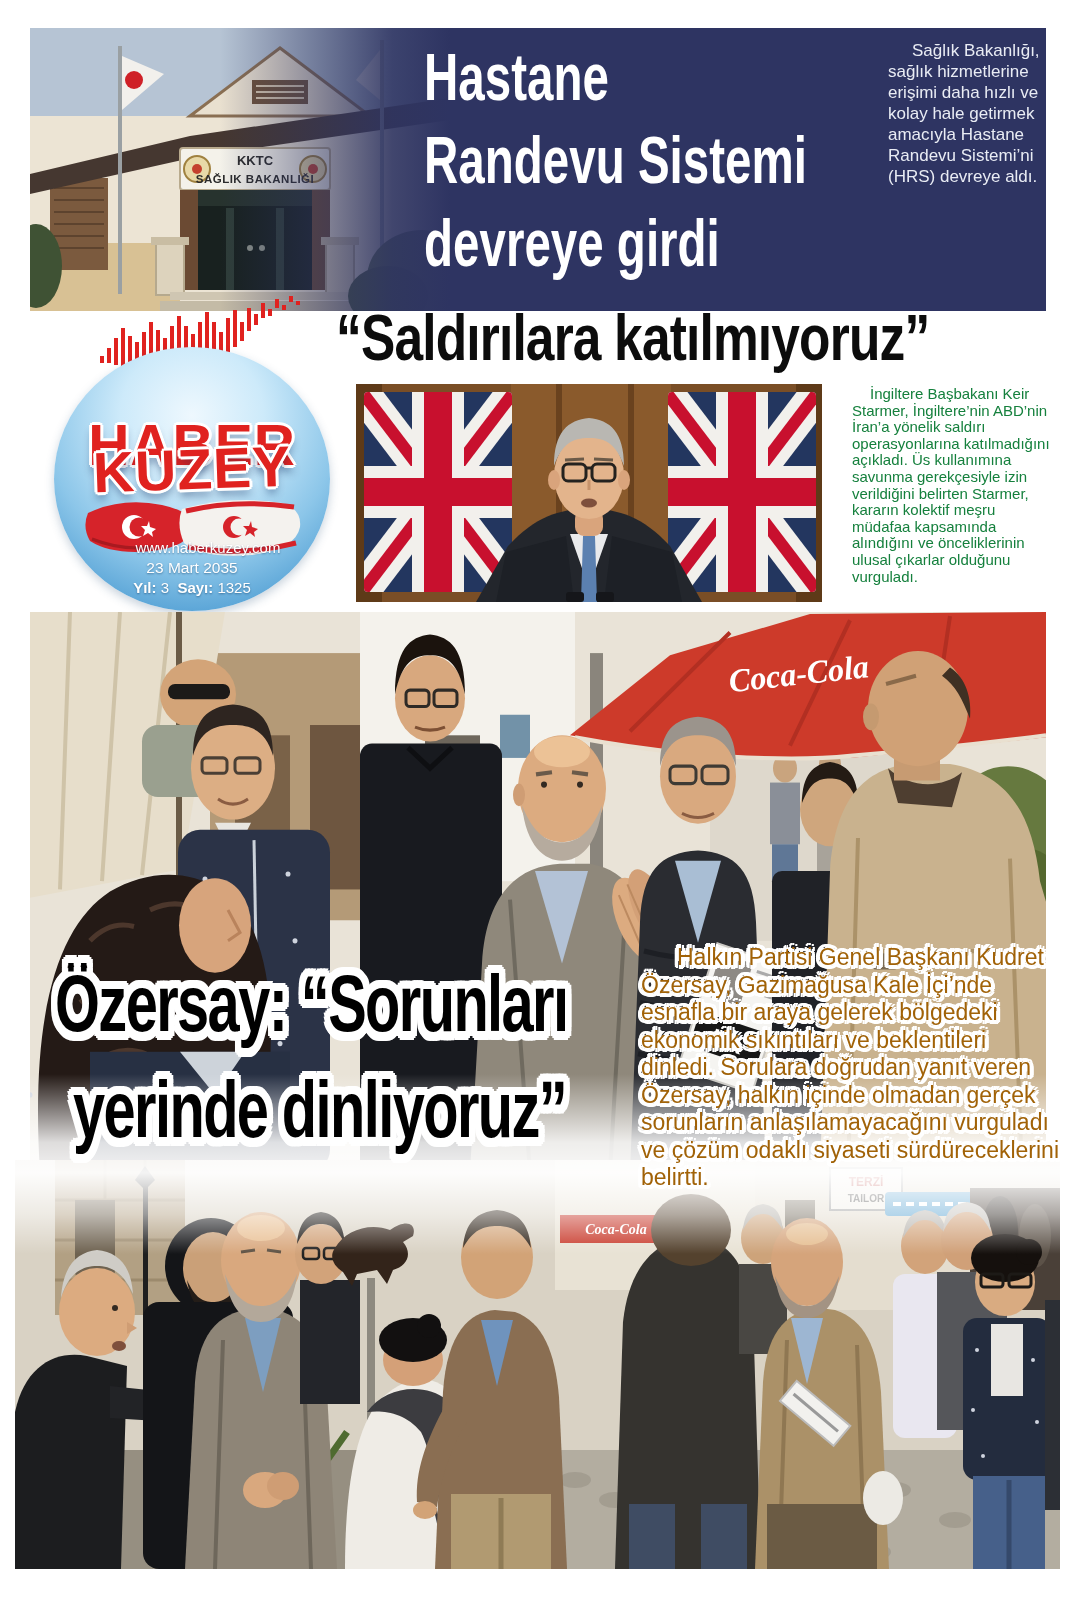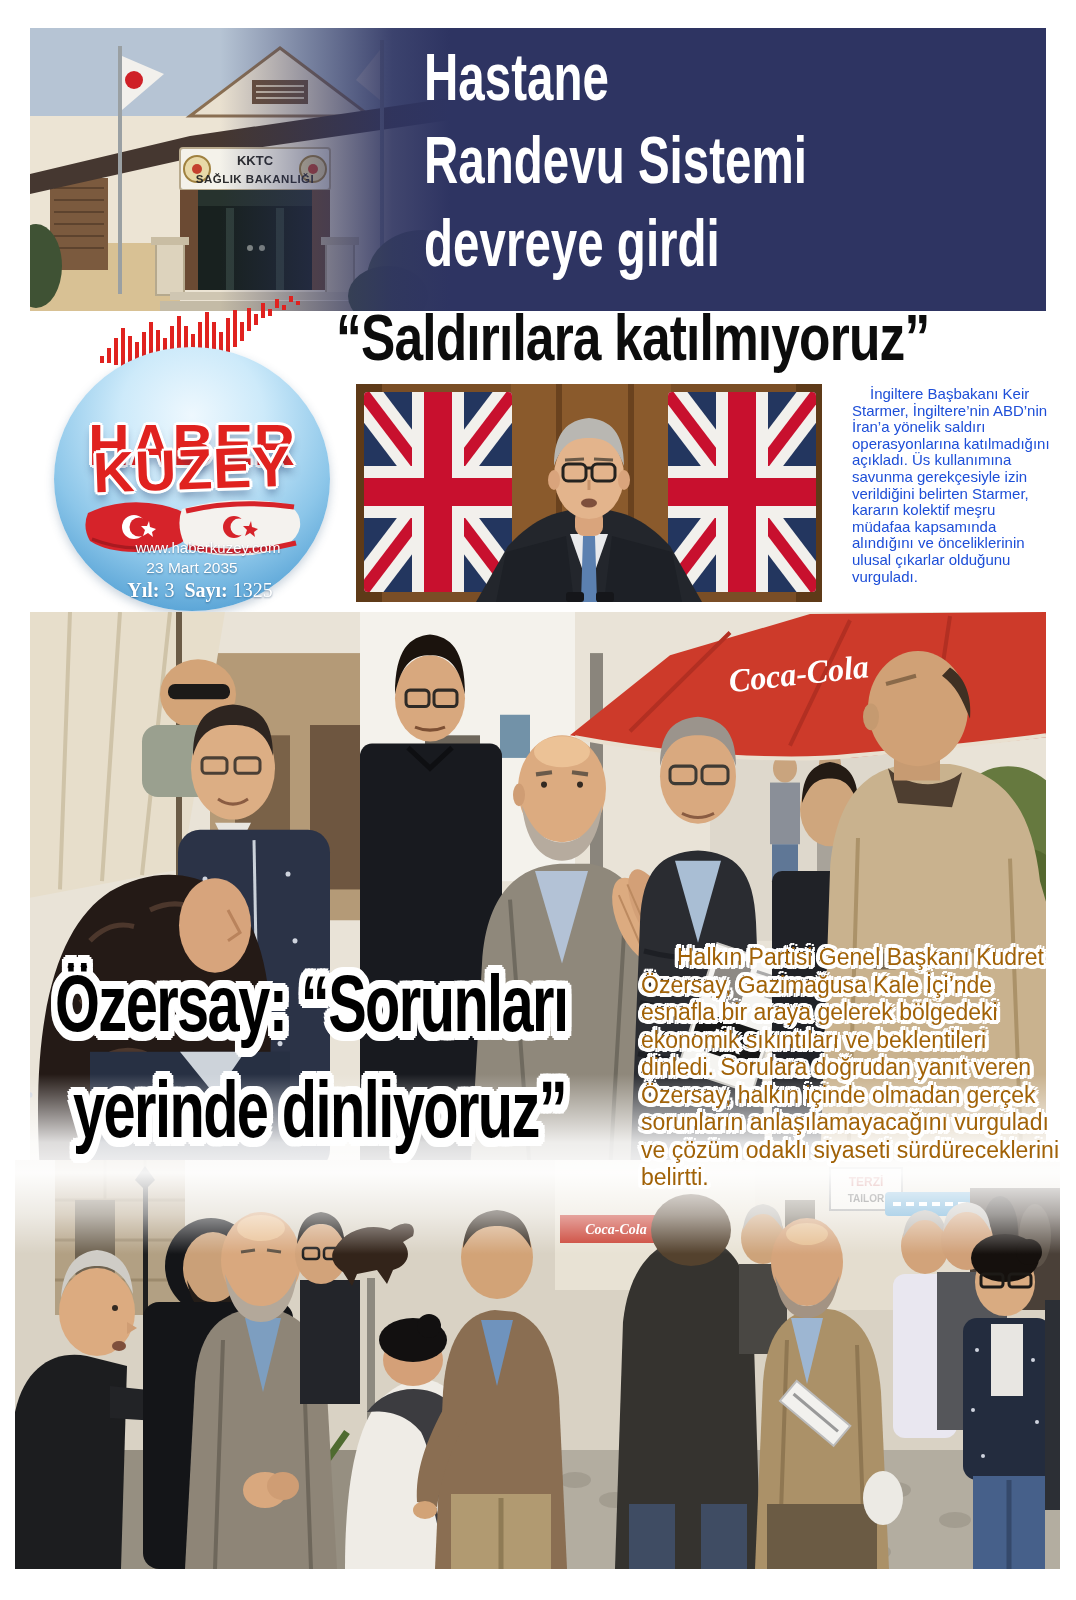--- a/index.html
+++ b/index.html
@@ -24,30 +24,30 @@
         letter-spacing:1px;font-size:57px;line-height:56px;
         text-shadow:-3px 0 0 #fff,3px 0 0 #fff,0 -3px 0 #fff,0 3px 0 #fff,
         -2px -2px 0 #fff,2px -2px 0 #fff,-2px 2px 0 #fff,2px 2px 0 #fff,0 7px 9px rgba(10,40,90,.45);}
   .logo-word.w1{top:38px;margin-top:32px;}
   .logo-word.w2{top:94px;transform:rotate(-2deg);}
   .logo-flags{position:absolute;left:28px;top:148px;width:220px;height:68px;}
   .logo-site{position:absolute;left:16px;top:192px;width:100%;color:#fff;font-size:15px;
         text-shadow:0 1px 2px rgba(0,40,80,.45);}
   .logo-date{position:absolute;left:0;top:212px;width:100%;color:#fff;font-size:15.5px;
         text-shadow:0 1px 2px rgba(0,40,80,.45);}
-  .logo-issue{position:absolute;left:8px;top:232px;width:100%;color:#fff;font-size:20px;
-        text-shadow:0 1px 2px rgba(0,40,80,.45);font-family:Liberation Serif, serif;}
+  .logo-issue{position:absolute;left:0;top:232px;width:100%;color:#fff;font-size:15px;
+        text-shadow:0 1px 2px rgba(0,40,80,.45);}
   .logo-issue b{font-weight:bold;}
 
   
   .starmer-headline{position:absolute;left:336px;top:300px;margin:0;color:#0c0c0c;font-weight:bold;
         font-size:62px;white-space:nowrap;letter-spacing:-1px;
         transform:scaleX(.83) scaleY(1.05);transform-origin:left top;}
   .starmer-photo{position:absolute;left:356px;top:384px;width:466px;height:218px;display:block;}
-  .starmer-body{position:absolute;left:852px;top:386px;width:200px;margin:0;color:#1d4ed8;
+  .starmer-body{position:absolute;left:852px;top:386px;width:200px;margin:0;color:#15803d;
         font-size:15px;line-height:16.6px;text-indent:18px;}
 
   
   .collage{position:absolute;left:15px;top:612px;width:1045px;height:957px;}
   .street-photo-1{position:absolute;left:15px;top:0;width:1016px;height:560px;display:block;}
   .street-photo-2{position:absolute;left:0;top:548px;width:1045px;height:409px;display:block;}
   .collage-fade{position:absolute;left:0;top:462px;width:100%;height:180px;
         background:linear-gradient(180deg,rgba(255,255,255,0) 0%,rgba(255,255,255,.85) 38%,
         rgba(255,255,255,.95) 55%,rgba(255,255,255,.55) 78%,rgba(255,255,255,0) 100%);}
 
@@ -129,20 +129,21 @@
       <ellipse cx="392" cy="250" rx="55" ry="48" fill="#5c6e46"></ellipse>
       <ellipse cx="358" cy="268" rx="40" ry="30" fill="#47583a"></ellipse>
       <ellipse cx="6" cy="238" rx="26" ry="42" fill="#3f5234"></ellipse>
       <rect x="190" y="0" width="230" height="283" fill="url(#fadeNavy)"></rect>
     </svg>
     <h1 class="main-headline">
       <span>Hastane</span><br>
       <span>Randevu Sistemi</span><br>
       <span>devreye girdi</span>
     </h1>
+    <p class="top-body">Sağlık Bakanlığı, sağlık hizmetlerine erişimi daha hızlı ve kolay hale getirmek amacıyla Hastane Randevu Sistemi’ni (HRS) devreye aldı.</p>
   </section>
 
   <svg class="logo-bars" viewBox="0 0 206 76">
     <g fill="#e0221f">
       <rect x="0" y="60" width="4" height="7"></rect>
         <rect x="7" y="52" width="4" height="15"></rect>
       <rect x="14" y="42" width="4" height="27"></rect>
         <rect x="21" y="32" width="4" height="39"></rect>
       <rect x="28" y="40" width="4" height="27"></rect>
         <rect x="35" y="46" width="4" height="17"></rect>

